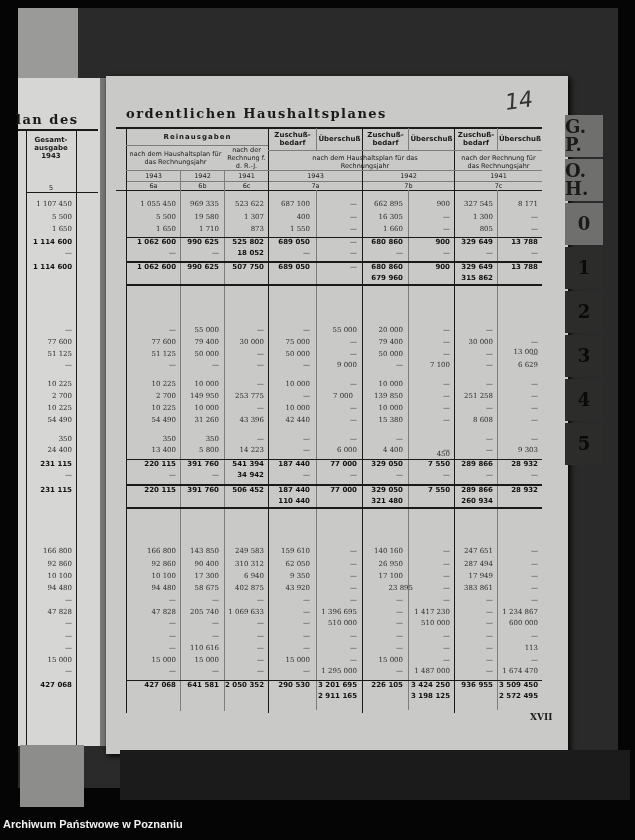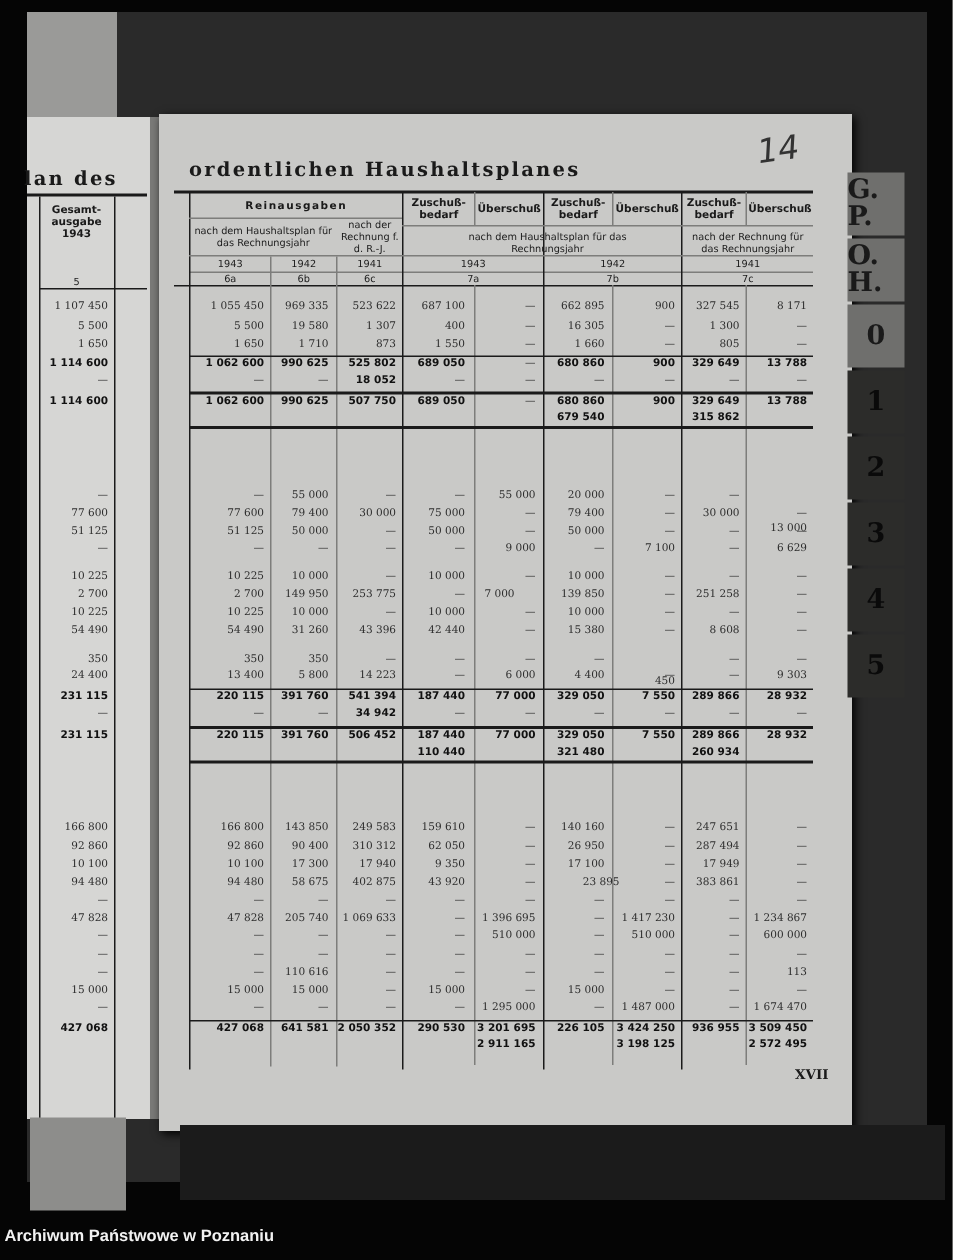--- a/index.html
+++ b/index.html
@@ -183,21 +183,21 @@
     <div class="cell" style="top: 249px; right: 97px;">—</div>
     <div class="cell b" style="top: 263px; right: 459px;">1 062 600</div>
     <div class="cell b" style="top: 263px; right: 416px;">990 625</div>
     <div class="cell b" style="top: 263px; right: 371px;">507 750</div>
     <div class="cell b" style="top: 263px; right: 325px;">689 050</div>
     <div class="cell" style="top: 263px; right: 278px;">—</div>
     <div class="cell b" style="top: 263px; right: 232px;">680 860</div>
     <div class="cell b" style="top: 263px; right: 185px;">900</div>
     <div class="cell b" style="top: 263px; right: 142px;">329 649</div>
     <div class="cell b" style="top: 263px; right: 97px;">13 788</div>
-    <div class="cell b" style="top: 274px; right: 232px;">679 540</div>
+    <div class="cell b" style="top: 274px; right: 232px;">679 960</div>
     <div class="cell b" style="top: 274px; right: 142px;">315 862</div>
     <div class="cell" style="top: 326px; right: 459px;">—</div>
     <div class="cell" style="top: 326px; right: 416px;">55 000</div>
     <div class="cell" style="top: 326px; right: 371px;">—</div>
     <div class="cell" style="top: 326px; right: 325px;">—</div>
     <div class="cell" style="top: 326px; right: 278px;">55 000</div>
     <div class="cell" style="top: 326px; right: 232px;">20 000</div>
     <div class="cell" style="top: 326px; right: 185px;">—</div>
     <div class="cell" style="top: 326px; right: 142px;">—</div>
     <div class="cell" style="top: 326px; right: 97px; margin-top: 22px;">13 000</div>
@@ -234,21 +234,21 @@
     <div class="cell" style="top: 380px; right: 325px;">10 000</div>
     <div class="cell" style="top: 380px; right: 278px;">—</div>
     <div class="cell" style="top: 380px; right: 232px;">10 000</div>
     <div class="cell" style="top: 380px; right: 185px;">—</div>
     <div class="cell" style="top: 380px; right: 142px;">—</div>
     <div class="cell" style="top: 380px; right: 97px;">—</div>
     <div class="cell" style="top: 392px; right: 459px;">2 700</div>
     <div class="cell" style="top: 392px; right: 416px;">149 950</div>
     <div class="cell" style="top: 392px; right: 371px;">253 775</div>
     <div class="cell" style="top: 392px; right: 325px;">—</div>
-    <div class="cell" style="top: 392px; right: 292px; margin-left: 36px;">7 000</div>
+    <div class="cell" style="top: 392px; right: 282px; margin-left: 36px;">7 000</div>
     <div class="cell" style="top: 392px; right: 232px;">139 850</div>
     <div class="cell" style="top: 392px; right: 185px;">—</div>
     <div class="cell" style="top: 392px; right: 142px;">251 258</div>
     <div class="cell" style="top: 392px; right: 97px;">—</div>
     <div class="cell" style="top: 404px; right: 459px;">10 225</div>
     <div class="cell" style="top: 404px; right: 416px;">10 000</div>
     <div class="cell" style="top: 404px; right: 371px;">—</div>
     <div class="cell" style="top: 404px; right: 325px;">10 000</div>
     <div class="cell" style="top: 404px; right: 278px;">—</div>
     <div class="cell" style="top: 404px; right: 232px;">10 000</div>
@@ -325,21 +325,21 @@
     <div class="cell" style="top: 560px; right: 416px;">90 400</div>
     <div class="cell" style="top: 560px; right: 371px;">310 312</div>
     <div class="cell" style="top: 560px; right: 325px;">62 050</div>
     <div class="cell" style="top: 560px; right: 278px;">—</div>
     <div class="cell" style="top: 560px; right: 232px;">26 950</div>
     <div class="cell" style="top: 560px; right: 185px;">—</div>
     <div class="cell" style="top: 560px; right: 142px;">287 494</div>
     <div class="cell" style="top: 560px; right: 97px;">—</div>
     <div class="cell" style="top: 572px; right: 459px;">10 100</div>
     <div class="cell" style="top: 572px; right: 416px;">17 300</div>
-    <div class="cell" style="top: 572px; right: 371px;">17 940</div>
+    <div class="cell" style="top: 572px; right: 371px;">6 940</div>
     <div class="cell" style="top: 572px; right: 325px;">9 350</div>
     <div class="cell" style="top: 572px; right: 278px;">—</div>
     <div class="cell" style="top: 572px; right: 232px;">17 100</div>
     <div class="cell" style="top: 572px; right: 185px;">—</div>
     <div class="cell" style="top: 572px; right: 142px;">17 949</div>
     <div class="cell" style="top: 572px; right: 97px;">—</div>
     <div class="cell" style="top: 584px; right: 459px;">94 480</div>
     <div class="cell" style="top: 584px; right: 416px;">58 675</div>
     <div class="cell" style="top: 584px; right: 371px;">402 875</div>
     <div class="cell" style="top: 584px; right: 325px;">43 920</div>

